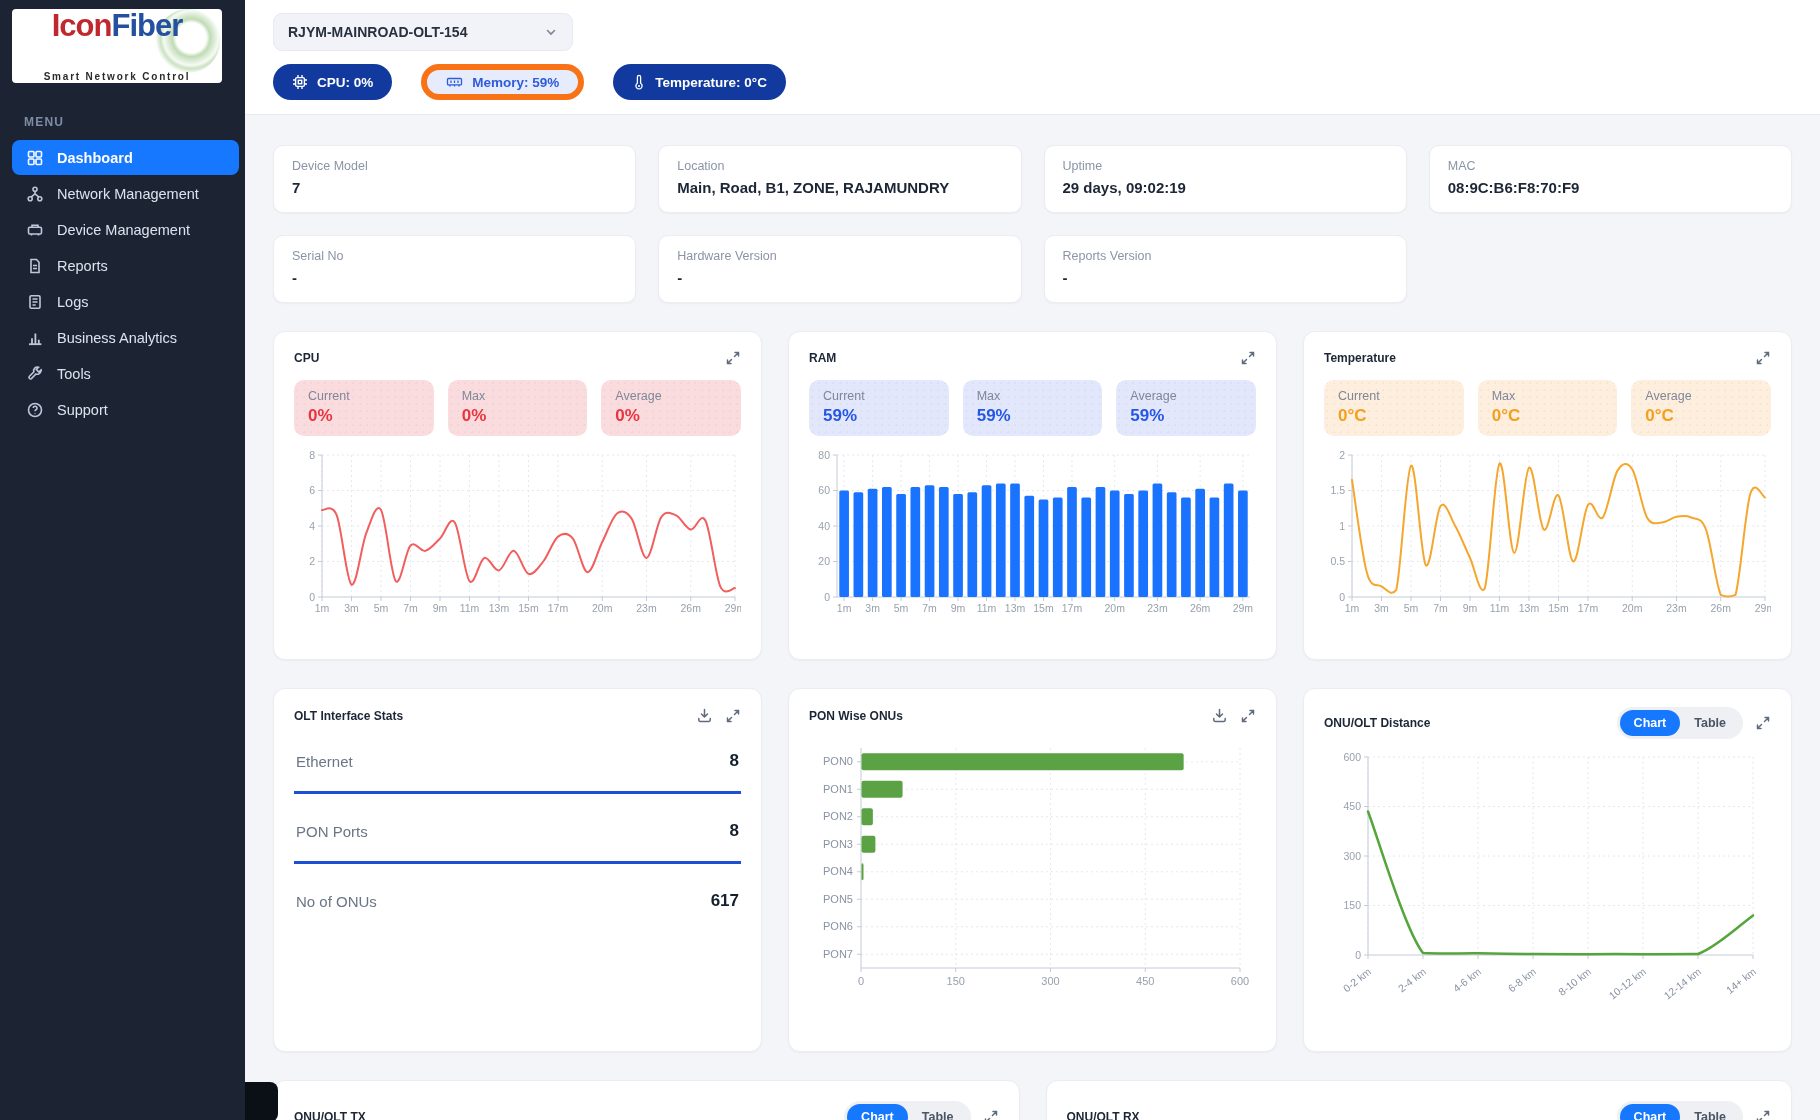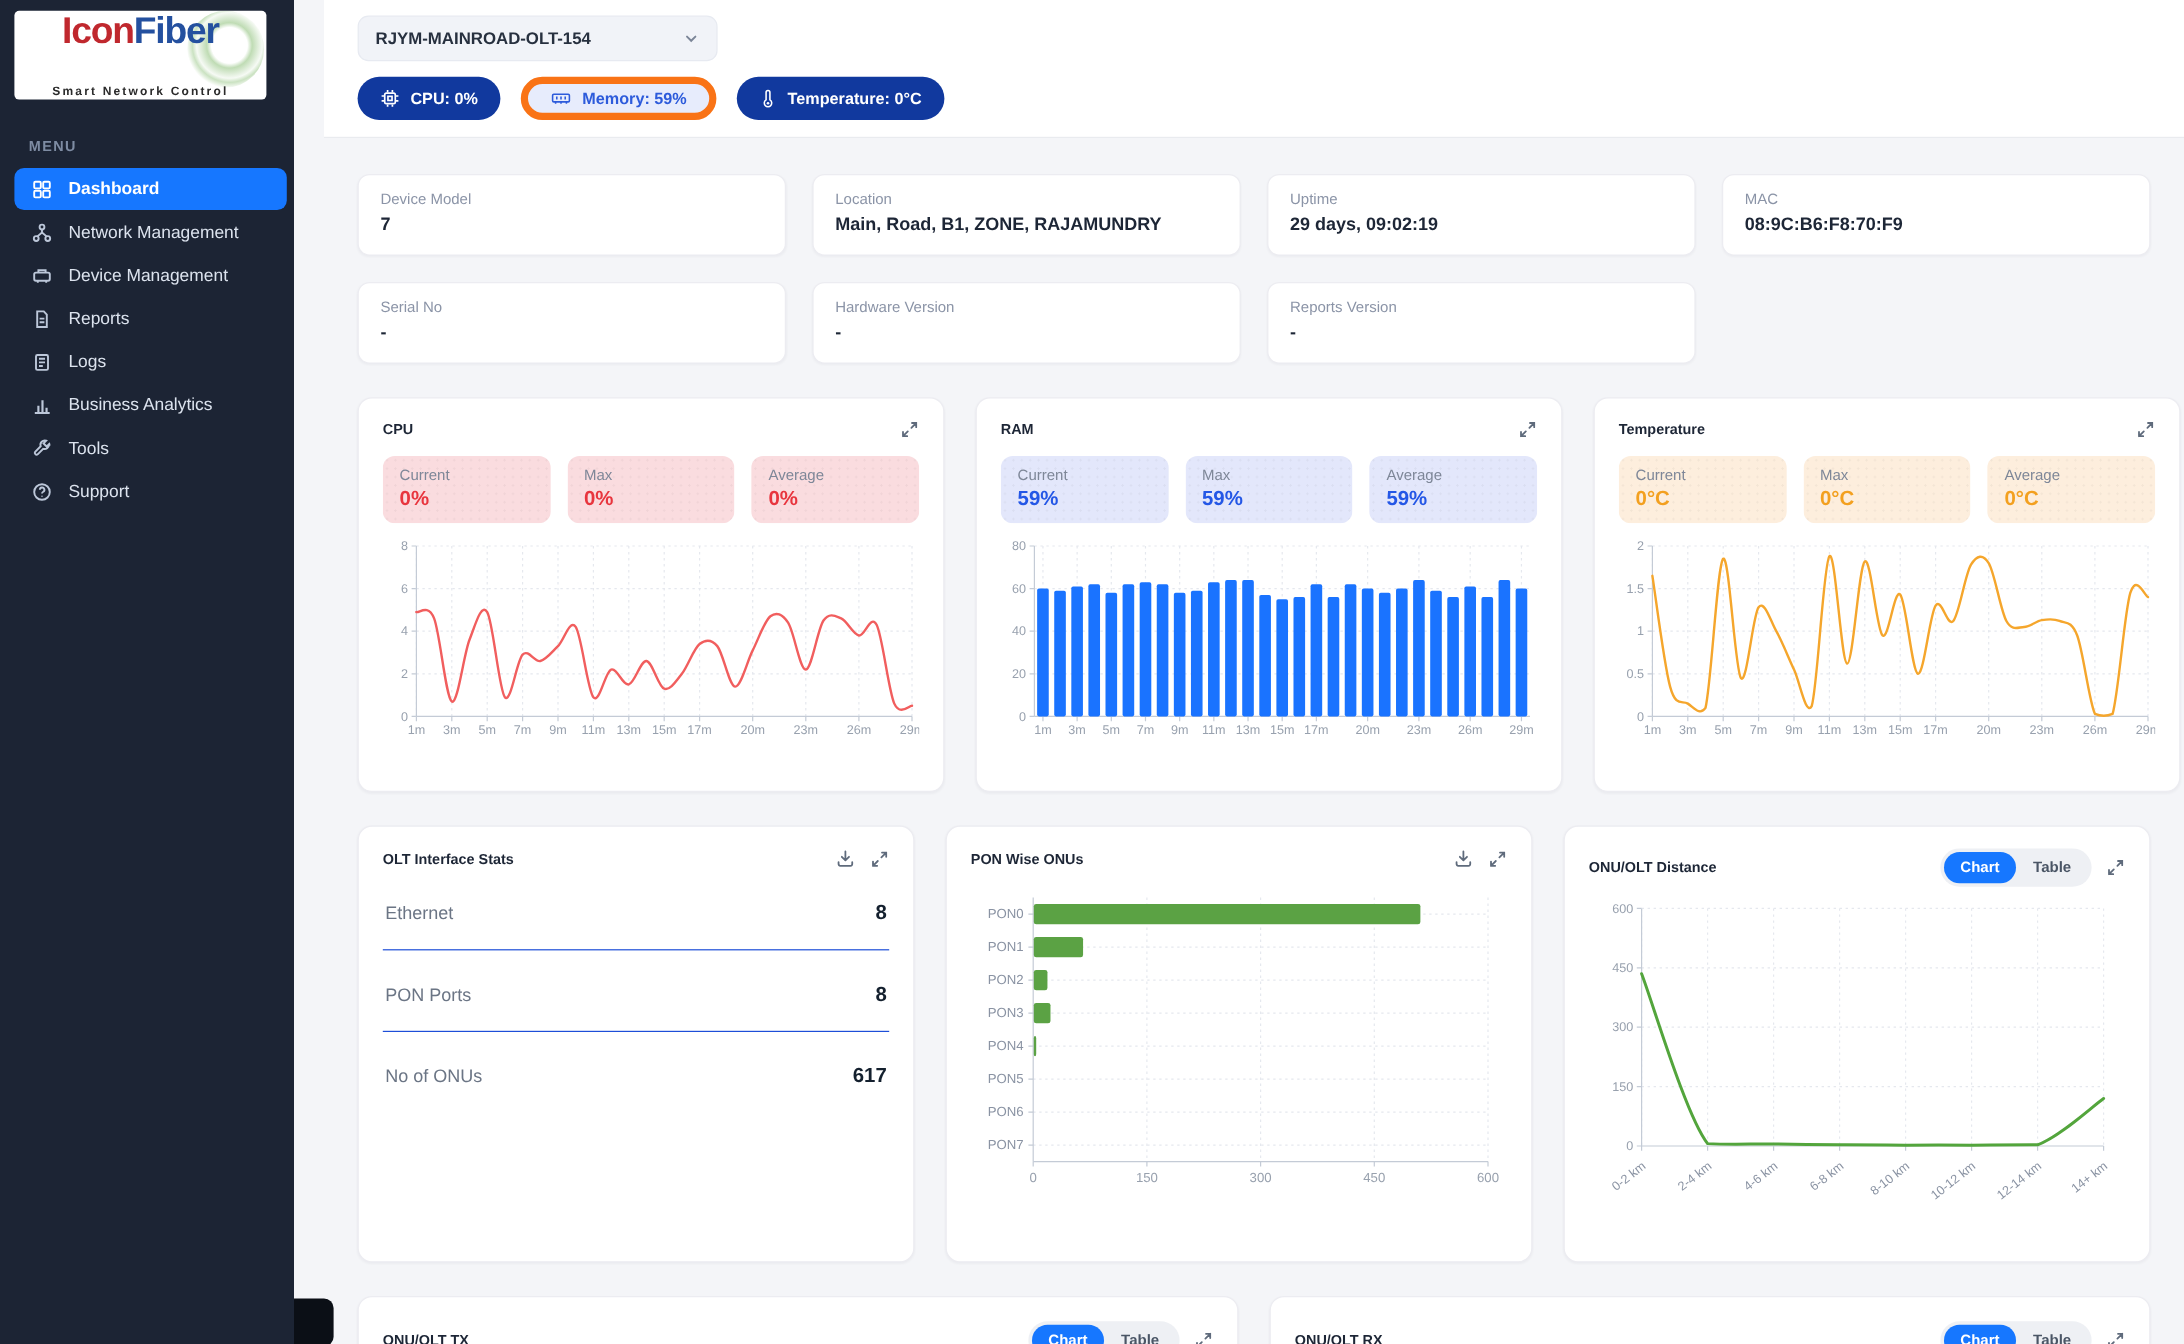--- a/index.html
+++ b/index.html
@@ -24,26 +24,26 @@
     opacity:.8; }
   .menu-label { padding:16px 24px 10px 24px; font-size:12px; font-weight:700; letter-spacing:1.2px; color:#7e8ca3; }
   .nav-item { display:flex; align-items:center; gap:13px; height:35px; padding:0 14px;
     margin:1px 6px 1px 12px; border-radius:8px; font-size:14.5px; color:#dce3ee; cursor:pointer; }
   .nav-item svg { flex:0 0 auto; stroke:#bcc7d9; }
   .nav-item.active { background:#1677ff; color:#ffffff; font-weight:700; }
   .nav-item.active svg { stroke:#ffffff; }
   .bottom-widget { position:absolute; left:245px; top:1082px; width:33px; height:40px;
     background:#0b0f16; border-radius:0 8px 8px 0; }
   
-  .main { flex:1; display:flex; flex-direction:column; height:1120px; overflow:hidden;padding-left:25px; }
+  .main { flex:1; display:flex; flex-direction:column; height:1120px; overflow:hidden; }
   .topbar { background:#ffffff; padding:13px 28px 14px 28px; border-bottom:1px solid #e9ebef; }
   .device-select { width:300px; height:38px; background:#f1f3f8; border:1px solid #e7eaf1; border-radius:9px;
     display:flex; align-items:center; justify-content:space-between; padding:0 14px; cursor:pointer; }
   .device-select .ds-label { font-size:14px; font-weight:700; color:#27303f; }
-  .pill-row { display:flex; gap:17px; margin-top:13px; }
+  .pill-row { display:flex; gap:29px; margin-top:13px; }
   .pill { height:36px; border-radius:18px; display:flex; align-items:center; gap:9px;
     padding:0 19px; font-size:13.5px; font-weight:700; cursor:pointer; }
   .pill.dark { background:#11399e; color:#ffffff; }
   .pill.light { background:#e7ecfc; color:#2d5bdb; border:6px solid #f97316; }
   .content { flex:1; background:#f4f5f8; padding:30px 28px 0 28px; overflow:hidden; }
   
   .card { background:#ffffff; border:1px solid #ececf1; border-radius:12px;
     box-shadow:0 1px 2px rgba(16,24,40,.04); }
   .info-grid { display:grid; grid-template-columns:repeat(4,1fr); gap:22px; }
   .info-card { padding:13px 18px; height:68px; border-radius:10px; }
@@ -61,21 +61,21 @@
     background-image:radial-gradient(rgba(0,0,0,.04) 1px, transparent 1px); background-size:7px 7px; }
   .tile .t-label { font-size:12.5px; color:#7e8798; }
   .tile .t-value { font-size:17px; font-weight:800; margin-top:3px; }
   .tile.red    { background-color:#fadcdf; } .tile.red .t-value    { color:#e8353e; }
   .tile.blue   { background-color:#e3e7fb; } .tile.blue .t-value   { color:#2457e6; }
   .tile.orange { background-color:#fdeedd; } .tile.orange .t-value { color:#f3a01f; }
   .chart-wrap { margin-top:11px; }
   svg text { font-family:"Liberation Sans", sans-serif; }
   
   .stat-row { display:flex; justify-content:space-between; align-items:center;
-    padding:27px 2px 20px 2px; border-bottom:1px solid #1d4ed8; }
+    padding:27px 2px 20px 2px; border-bottom:3px solid #1d4ed8; }
   .stat-row:last-child { border-bottom:none; }
   .stat-row .r-label { font-size:15px; color:#6b7585; }
   .stat-row .r-value { font-size:17px; font-weight:800; color:#14202e; }
   
   .toggle { background:#eef0f4; border-radius:17px; padding:3px; display:flex; align-items:center; }
   .tg { border:none; font-family:inherit; font-size:12.5px; font-weight:700; color:#4a5565;
     background:transparent; padding:6px 14px; border-radius:14px; cursor:pointer; }
   .tg.active { background:#1677ff; color:#ffffff; }
   .bottom-grid { display:grid; grid-template-columns:repeat(2,1fr); gap:26px; margin-top:28px; }
   .bottom-card { padding:20px; height:150px; }

